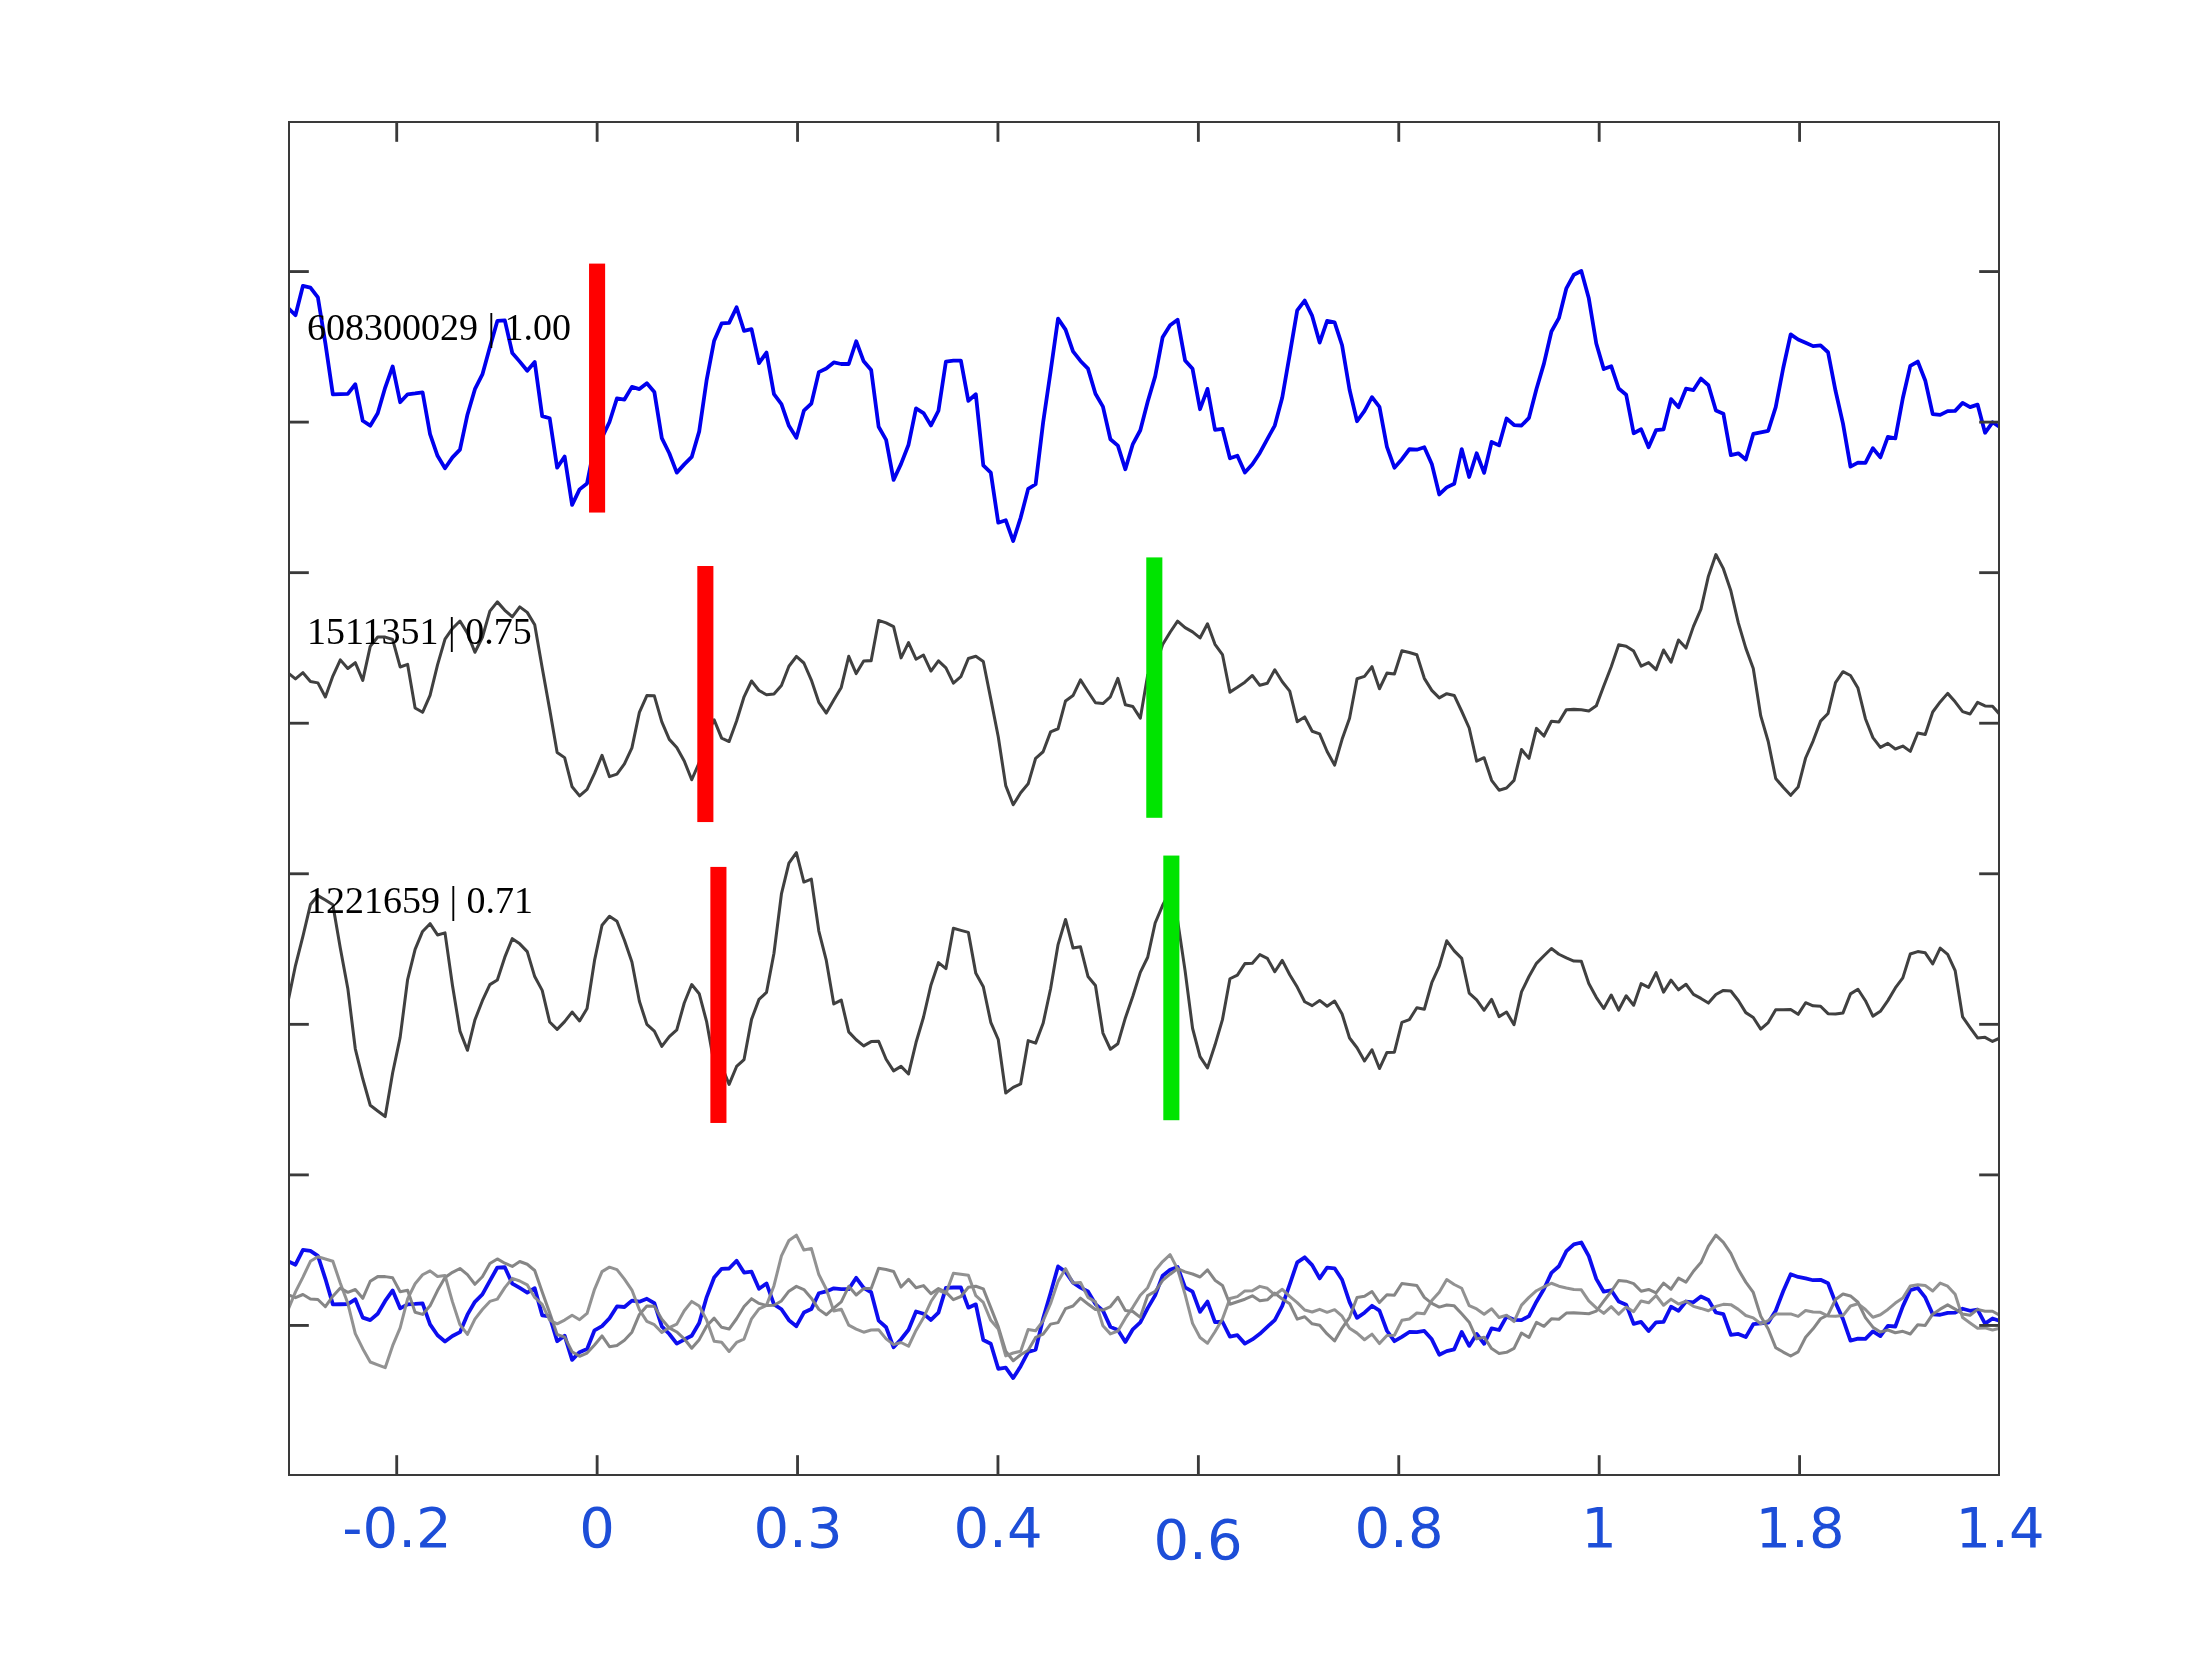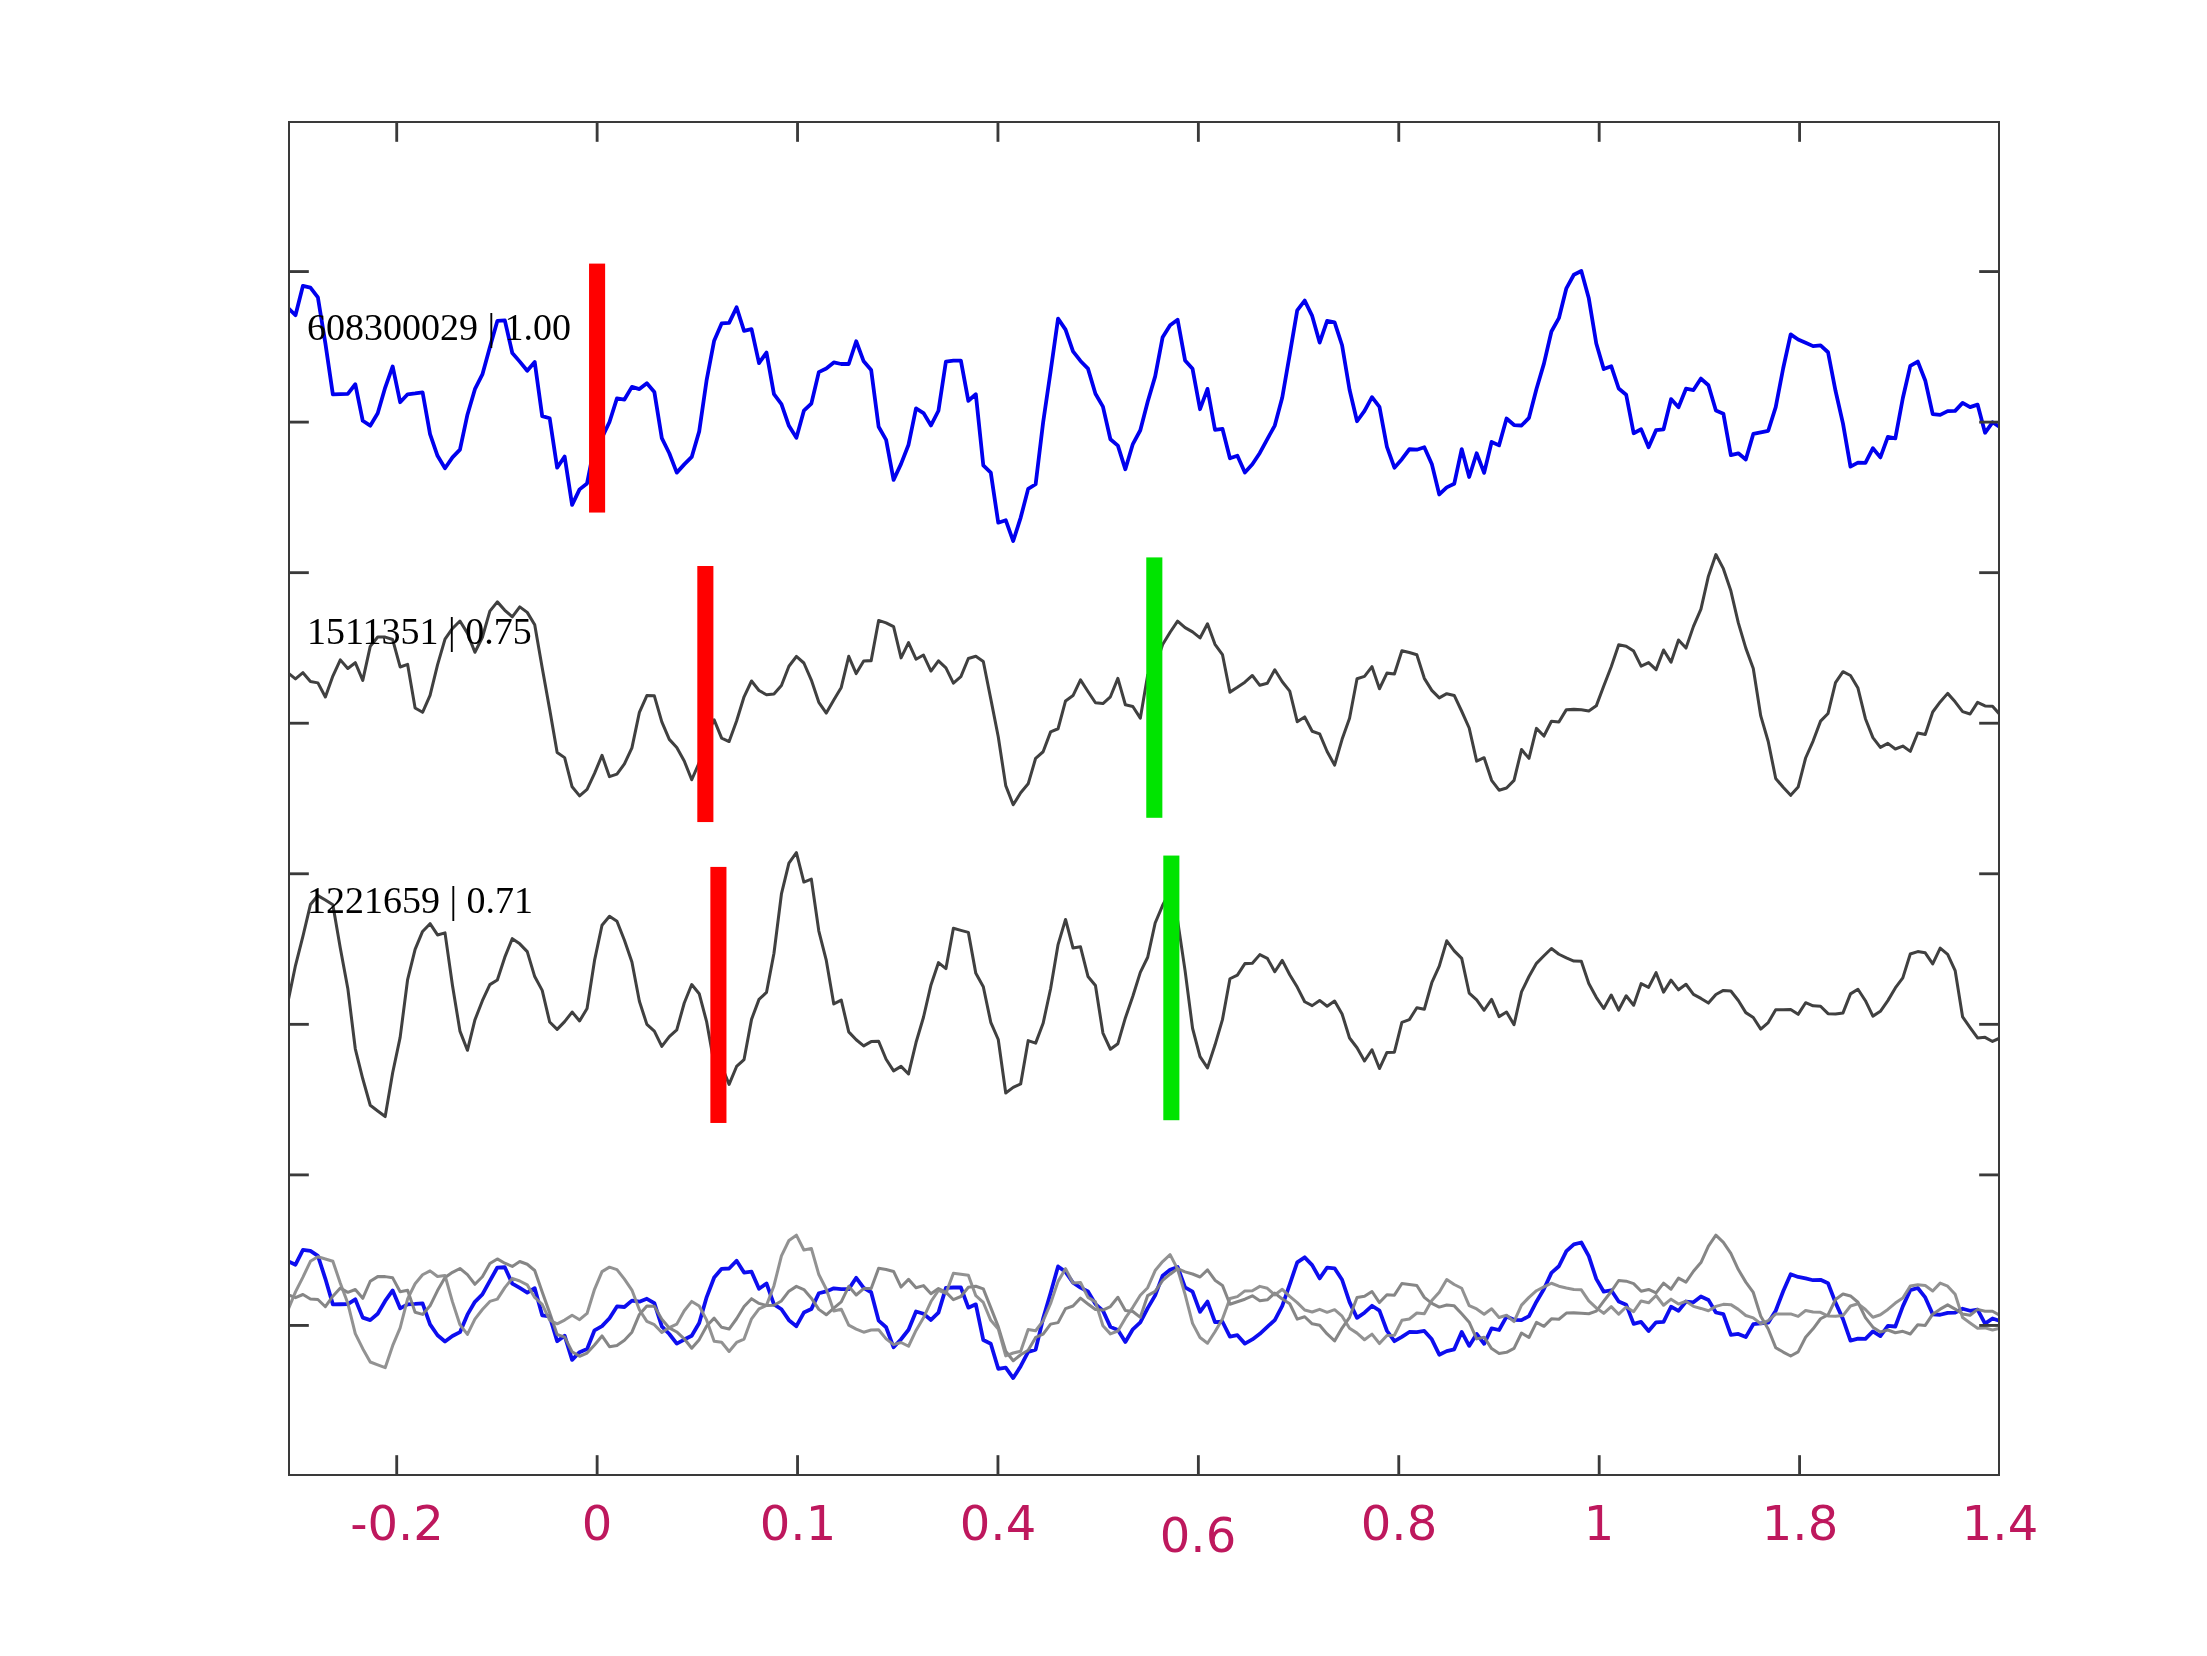--- a/index.html
+++ b/index.html
@@ -60,22 +60,22 @@
   .trace-label {
     position: absolute;
     font-size: 38px;
     color: #000000;
     font-family: Liberation Serif, serif;
     white-space: nowrap;
     z-index: 6;
   }
   .xticklabel {
     position: absolute;
-    font-size: 48px;
-    color: #be185d;
+    font-size: 56px;
+    color: #1d4ed8;
     font-family: "DejaVu Sans", sans-serif;
     text-align: center;
     transform: translateX(-50%);
     white-space: nowrap;
   }
   #xticklabels {
     position: absolute;
     left: 288px;
     top: 1495px;
     width: 1712px;
@@ -139,21 +139,21 @@
     <div id="plot-frame"></div>
   </div>
 
   <div class="trace-label" id="label-0" style="left:307px; top:305px;">608300029 | 1.00</div>
   <div class="trace-label" id="label-1" style="left:307px; top:609px;">1511351 | 0.75</div>
   <div class="trace-label" id="label-2" style="left:307px; top:878px;">1221659 | 0.71</div>
 
   <div id="xticklabels">
       <div class="xticklabel" style="left: 109px; top: 0px;">-0.2</div>
       <div class="xticklabel" style="left: 309px; top: 0px;">0</div>
-      <div class="xticklabel" style="left: 510px; top: 0px;">0.1</div>
+      <div class="xticklabel" style="left: 510px; top: 0px;">0.3</div>
       <div class="xticklabel" style="left: 710px; top: 0px;">0.4</div>
       <div class="xticklabel" style="left: 910px; top: 12px;">0.6</div>
       <div class="xticklabel" style="left: 1111px; top: 0px;">0.8</div>
       <div class="xticklabel" style="left: 1311px; top: 0px;">1</div>
       <div class="xticklabel" style="left: 1512px; top: 0px;">1.8</div>
       <div class="xticklabel" style="left: 1712px; top: 0px;">1.4</div>
     </div>
 
 </div>
 

